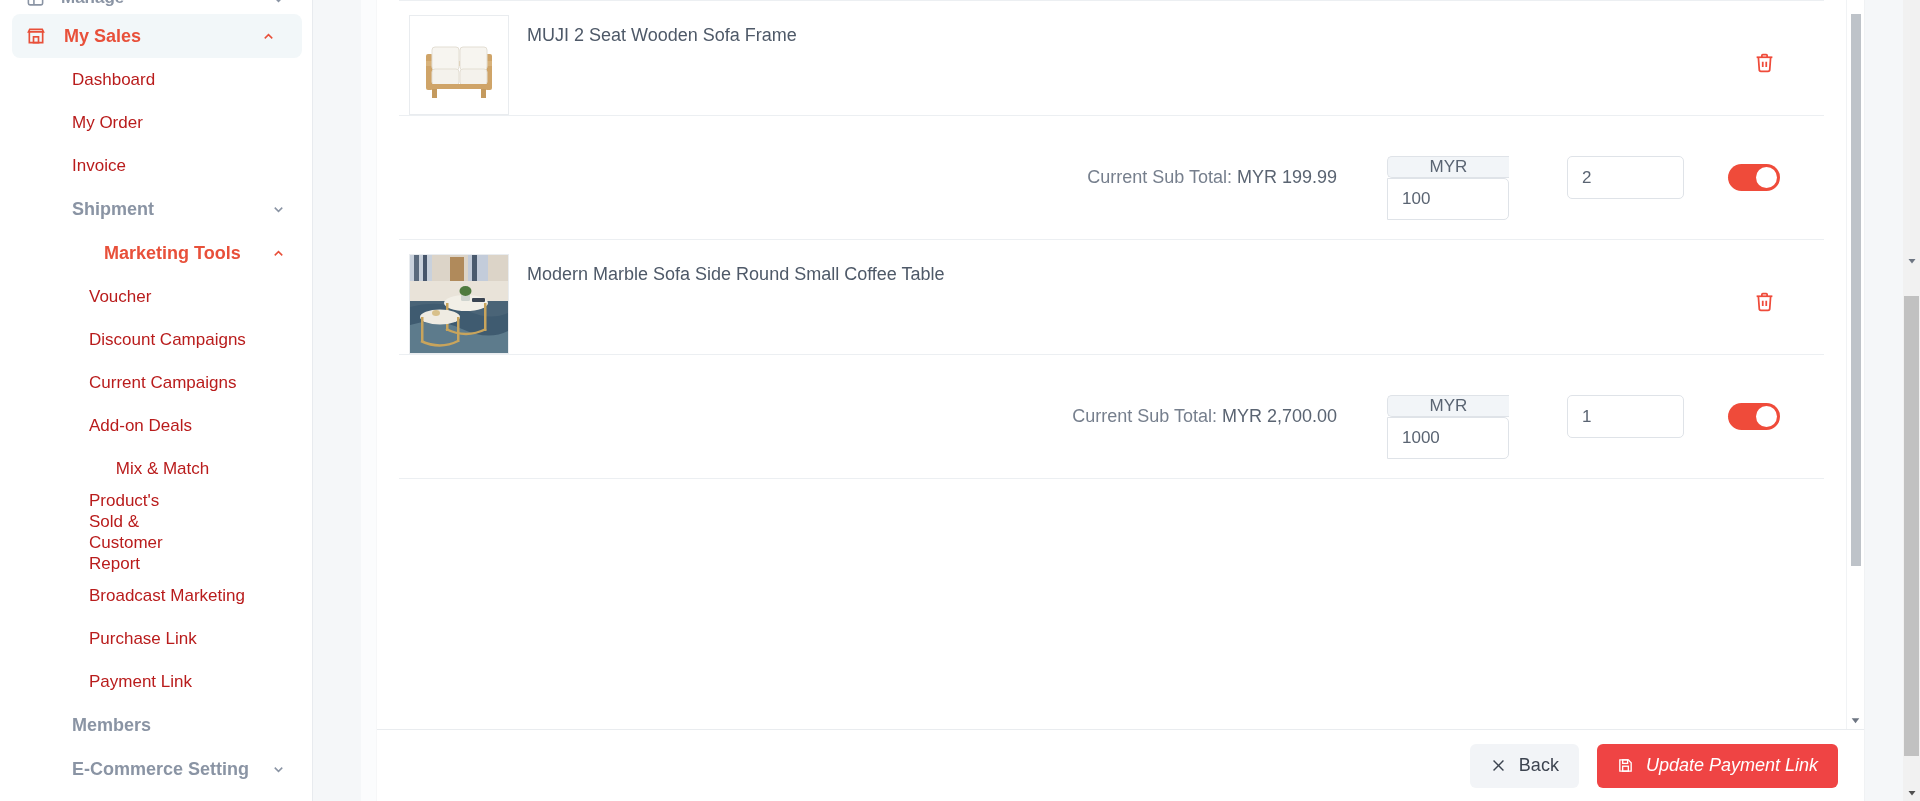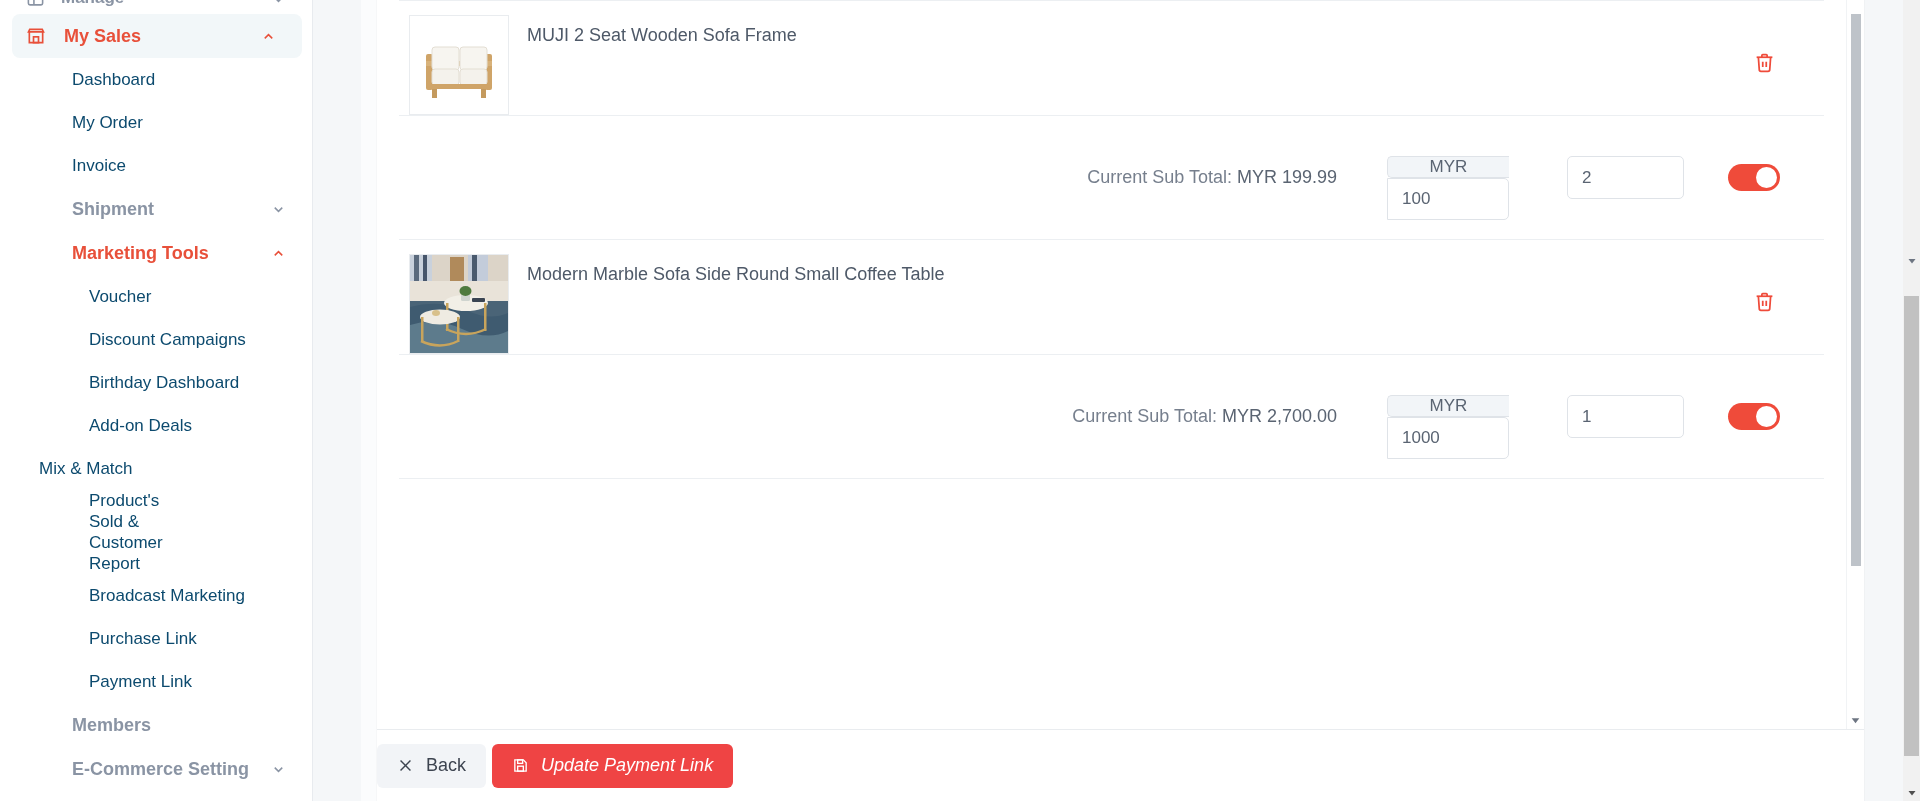--- a/index.html
+++ b/index.html
@@ -75,21 +75,21 @@
     color: #e8503a;
   }
   .nav-item.accent { color: #e8503a; }
   .nav-item.muted { color: #8a94a4; }
 
   .nav-sub {
     display: flex; align-items: center;
     min-height: 43px;
     padding: 0 26px 0 72px;
     font-size: 17px;
-    color: #0c4a6e;
+    color: #b91c1c;
     cursor: pointer;
   }
   .nav-sub.two-line {
     min-height: 56px; line-height: 21px;
     align-items: center;
   }
   .nav-sub .txt { display: block; }
 
   
   .main {
@@ -264,23 +264,23 @@
     position: absolute; bottom: 2px; left: 0; right: 0;
     display: flex; justify-content: center; align-items: center;
     color: #6d7582;
   }
 
   
   .modal-footer {
     height: 72px;
     border-top: 1px solid #e9ecef;
     background: #fff;
-    display: flex; align-items: center; justify-content: flex-start;
+    display: flex; align-items: center; justify-content: flex-end;
     padding-right: 26px;
-    gap: 6px;
+    gap: 18px;
   }
   .btn {
     height: 44px;
     display: flex; align-items: center;
     border-radius: 6px;
     font-size: 18px;
     padding: 0 20px;
     cursor: pointer;
     border: none;
     font-family: "Liberation Sans", sans-serif;
@@ -371,42 +371,42 @@
 
     <div class="nav-item parent no-icon muted" style="padding-left:72px;">
       <span class="lbl">Shipment</span>
       <span class="chev">
         <svg width="15" height="15" viewBox="0 0 24 24" fill="none" stroke="currentColor" stroke-width="2.4">
             <polyline points="6 9 12 15 18 9"></polyline>
           </svg>
       </span>
     </div>
 
-    <div class="nav-item parent no-icon accent" style="padding-left:72px;">
+    <div class="nav-item parent no-icon accent" style="padding-left:104px;">
       <span class="lbl">Marketing Tools</span>
       <span class="chev">
         <svg width="15" height="15" viewBox="0 0 24 24" fill="none" stroke="currentColor" stroke-width="2.4">
             <polyline points="6 15 12 9 18 15"></polyline>
           </svg>
       </span>
     </div>
 
     <div class="nav-sub" style="padding-left:89px;">
       <span class="txt">Voucher</span>
     </div>
     <div class="nav-sub" style="padding-left:89px;">
       <span class="txt">Discount Campaigns</span>
     </div>
     <div class="nav-sub" style="padding-left:89px;">
-      <span class="txt">Birthday Dashboard</span>
+      <span class="txt">Current Campaigns</span>
     </div>
     <div class="nav-sub" style="padding-left:89px;">
       <span class="txt">Add-on Deals</span>
     </div>
-    <div class="nav-sub" style="padding-left:39px;">
+    <div class="nav-sub" style="padding-left:39px;justify-content:center;">
       <span class="txt">Mix &amp; Match</span>
     </div>
     <div class="nav-sub two-line" style="padding-left:89px;padding-right:130px;">
       <span class="txt">Product's Sold &amp; Customer Report</span>
     </div>
     <div class="nav-sub" style="padding-left:89px;">
       <span class="txt">Broadcast Marketing</span>
     </div>
     <div class="nav-sub" style="padding-left:89px;">
       <span class="txt">Purchase Link</span>

